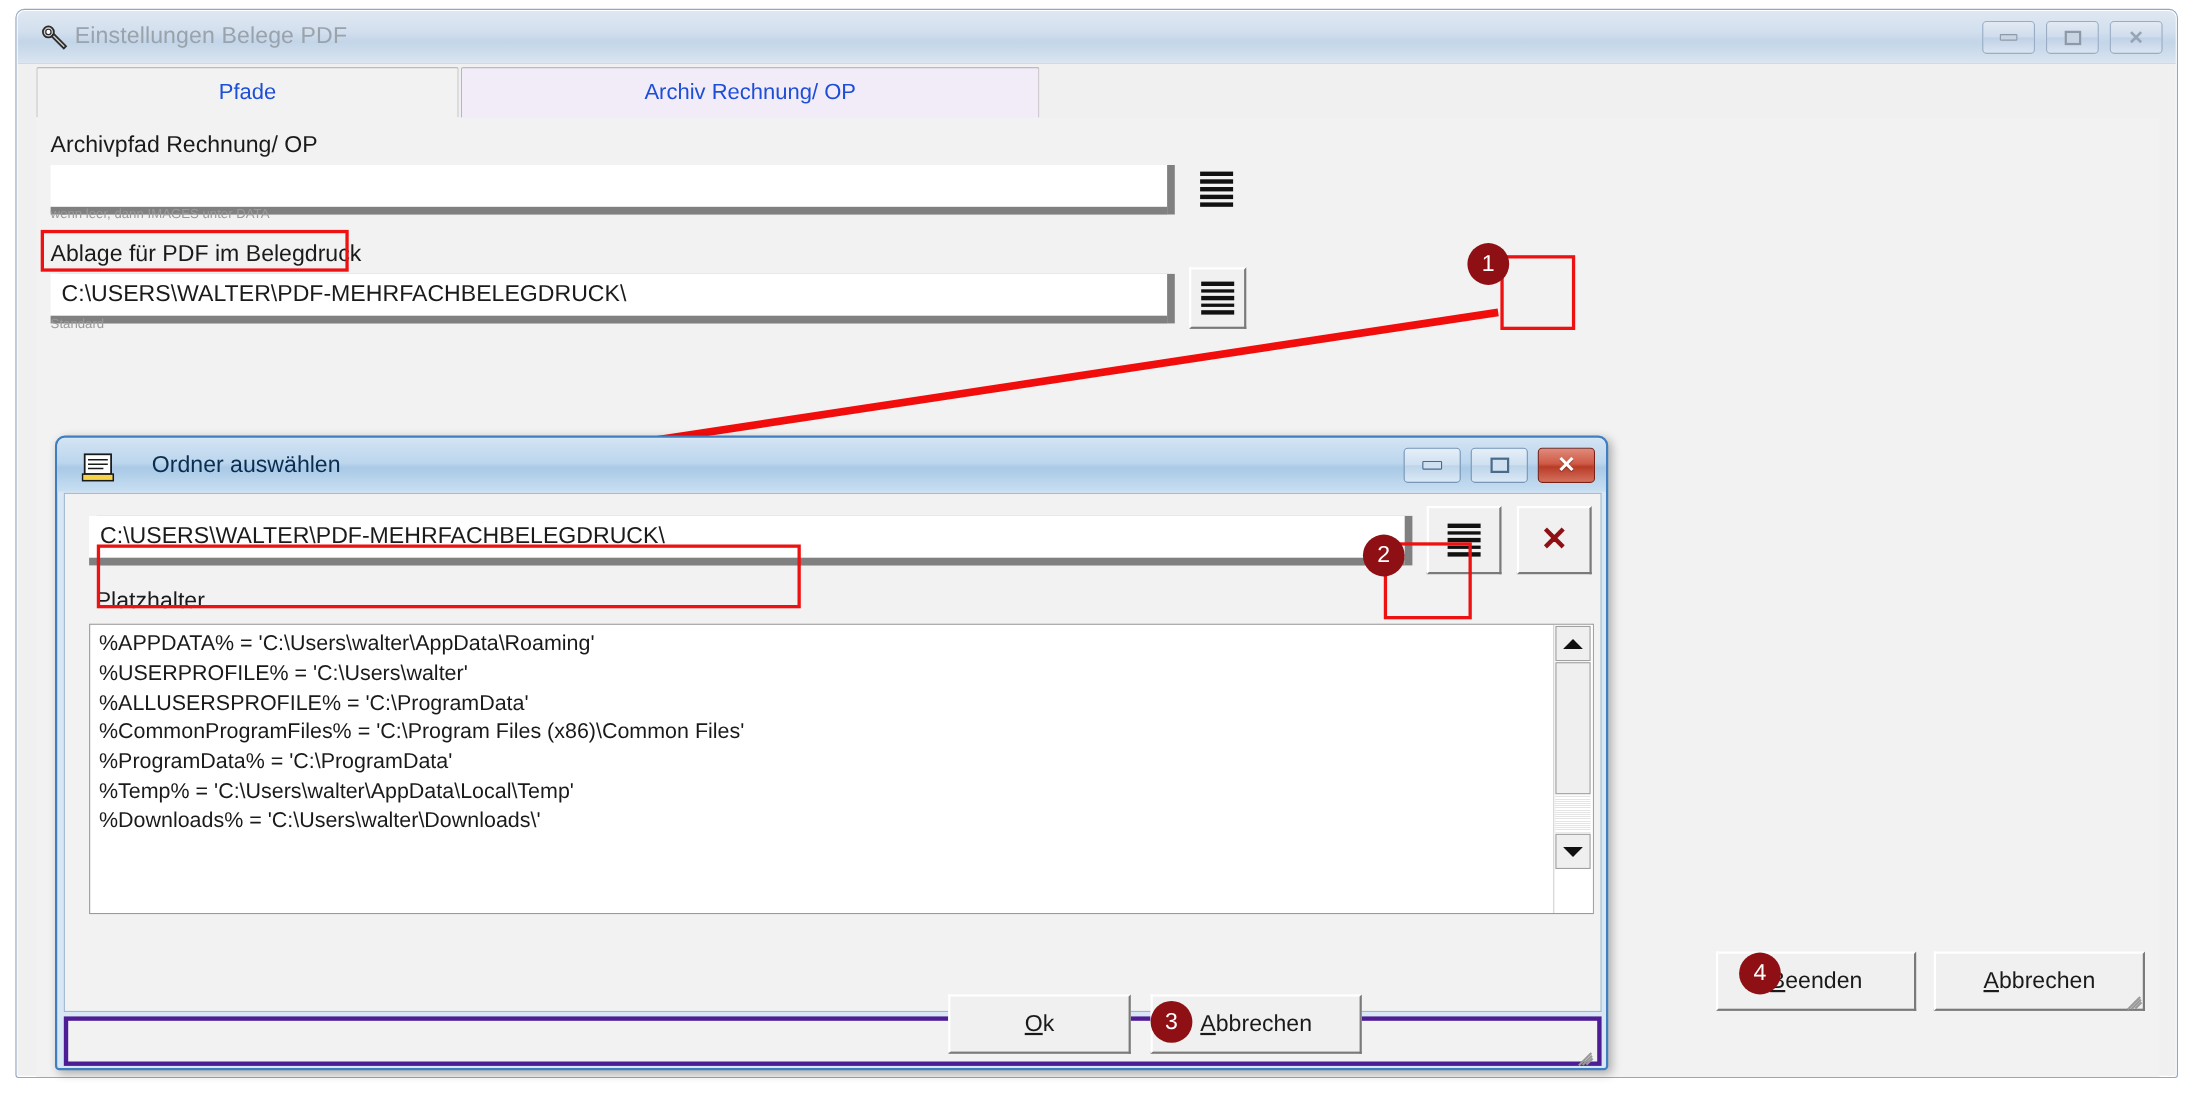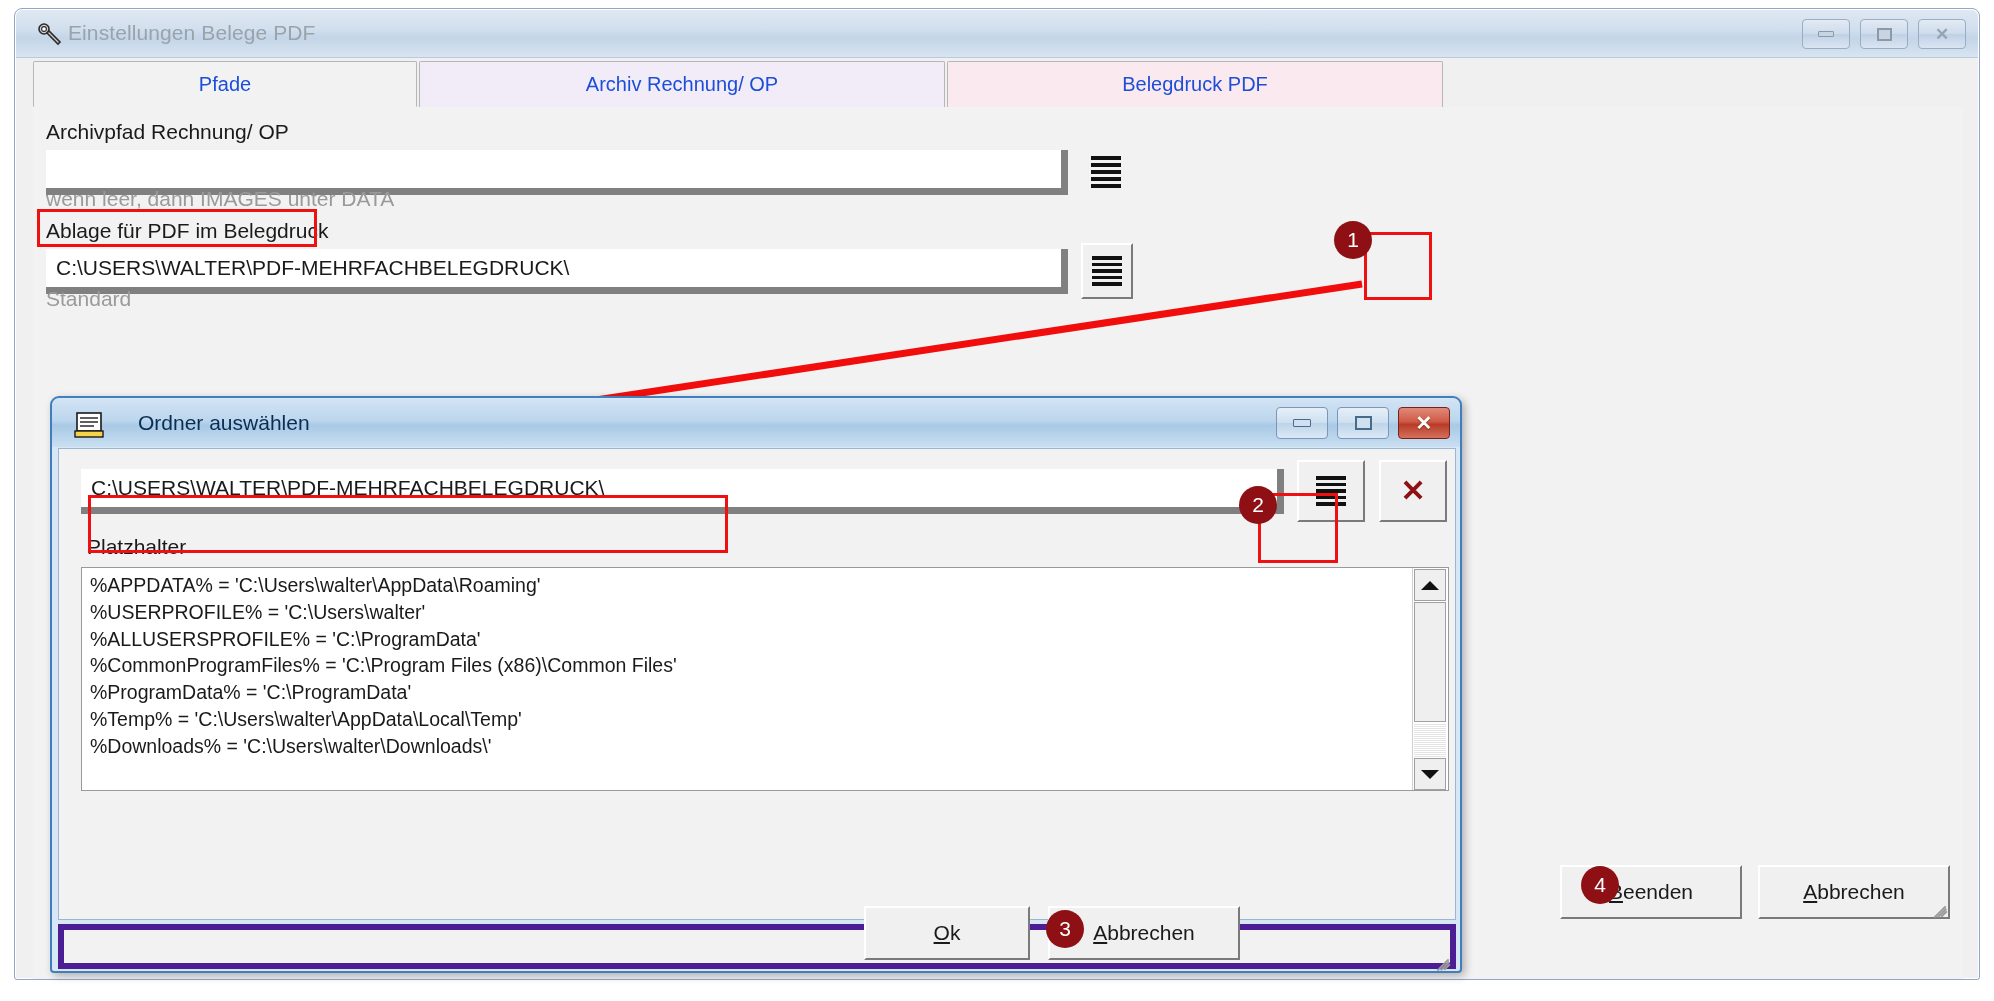--- a/index.html
+++ b/index.html
@@ -69,21 +69,21 @@
     display: flex; align-items: center; justify-content: center;
     font-size: 20px; color: #1d4ed8;
     white-space: nowrap;
   }
   .tab.active { background: #f2f2f2; border-bottom: 1px solid #f2f2f2; }
 
   
   .content { position: absolute; left: 18px; top: 98px; width: 1930px; height: 872px; background: #f2f2f2; }
 
   .field-label { position: absolute; font-size: 21px; color: #1a1a1a; white-space: nowrap; }
-  .hint-label { position: absolute; font-size: 21px; color: #9a9a9a; white-space: nowrap; }
+  .hint-label { position: absolute; font-size: 12px; color: #9a9a9a; white-space: nowrap; }
 
   .tbox {
     position: absolute;
     background: #ffffff;
     border: none;
     border-bottom: 7px solid #808080;
     box-shadow: 7px 0 0 #808080;
     font-size: 21px; color: #1a1a1a;
     padding: 6px 10px;
     outline: none;
@@ -165,21 +165,21 @@
   .dlg-body {
     position: absolute; left: 6px; top: 50px;
     width: 1398px; height: 472px;
     background: #f2f2f2;
     border: 1px solid #9db6cf;
   }
   .dlg-footer {
     position: absolute; left: 6px; top: 526px;
     width: 1398px; height: 45px;
     background: #f2f2f2;
-    border: 6px solid #4c1d95;
+    border: 4px solid #4c1d95;
   }
 
   .list-panel {
     position: absolute;
     background: #ffffff;
     border: 1px solid #9a9a9a;
     overflow: hidden;
   }
   .list-row {
     font-size: 19.5px; color: #1a1a1a;
@@ -246,23 +246,20 @@
       </div>
     </div>
 
     <div class="tabstrip">
       <div class="tab active" style="left:0px; width:384px; background:#f2f2f2;">
         <span>Pfade</span>
       </div>
       <div class="tab" style="left:386px; width:526px; background:#f2ecf8;">
         <span>Archiv Rechnung/ OP</span>
       </div>
-      <div class="tab" style="left:914px; width:496px; background:#fbe9f0;">
-        <span>Belegdruck PDF</span>
-      </div>
     </div>
 
     <div class="content">
 
       <div class="field-label" style="left:13px; top:13px;">Archivpfad Rechnung/ OP</div>
 
       <input class="tbox" style="left: 13px; top: 43px; width: 1015px; height: 45px;" value="">
 
       <div class="menu-icon-btn" style="left:1050px; top:44px; width:46px; height:42px;">
         <span class="bar s1"></span>
@@ -356,21 +353,21 @@
             <span class="bar s1"></span>
         </div>
       </div>
 
       <div class="raised-btn" style="left:1320px; top:11px; width:68px; height:62px;">
         <span style="font-size:30px;font-weight:bold;color:#8e1014;line-height:1;">✕</span>
       </div>
 
       <div class="field-label" style="left:28px; top:86px;">Platzhalter</div>
 
-      <div class="list-panel" style="left:22px; top:118px; width:1368px; height:224px;">
+      <div class="list-panel" style="left:22px; top:118px; width:1368px; height:264px;">
         <div style="position:absolute; left:0; top:0; width:1330px; height:224px; padding-top:4px;">
           <div class="list-row">%APPDATA% = 'C:\Users\walter\AppData\Roaming'</div>
           <div class="list-row">%USERPROFILE% = 'C:\Users\walter'</div>
           <div class="list-row">%ALLUSERSPROFILE% = 'C:\ProgramData'</div>
           <div class="list-row">%CommonProgramFiles% = 'C:\Program Files (x86)\Common Files'</div>
           <div class="list-row">%ProgramData% = 'C:\ProgramData'</div>
           <div class="list-row">%Temp% = 'C:\Users\walter\AppData\Local\Temp'</div>
           <div class="list-row">%Downloads% = 'C:\Users\walter\Downloads\'</div>
         </div>
 

